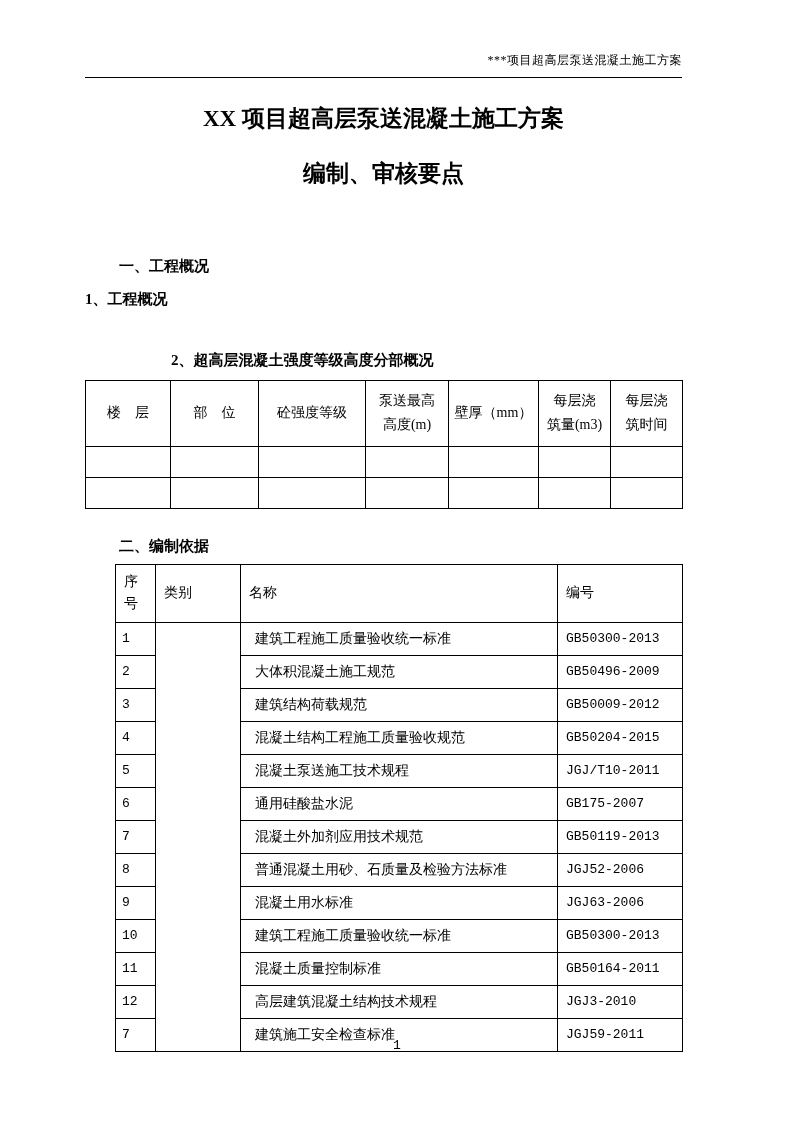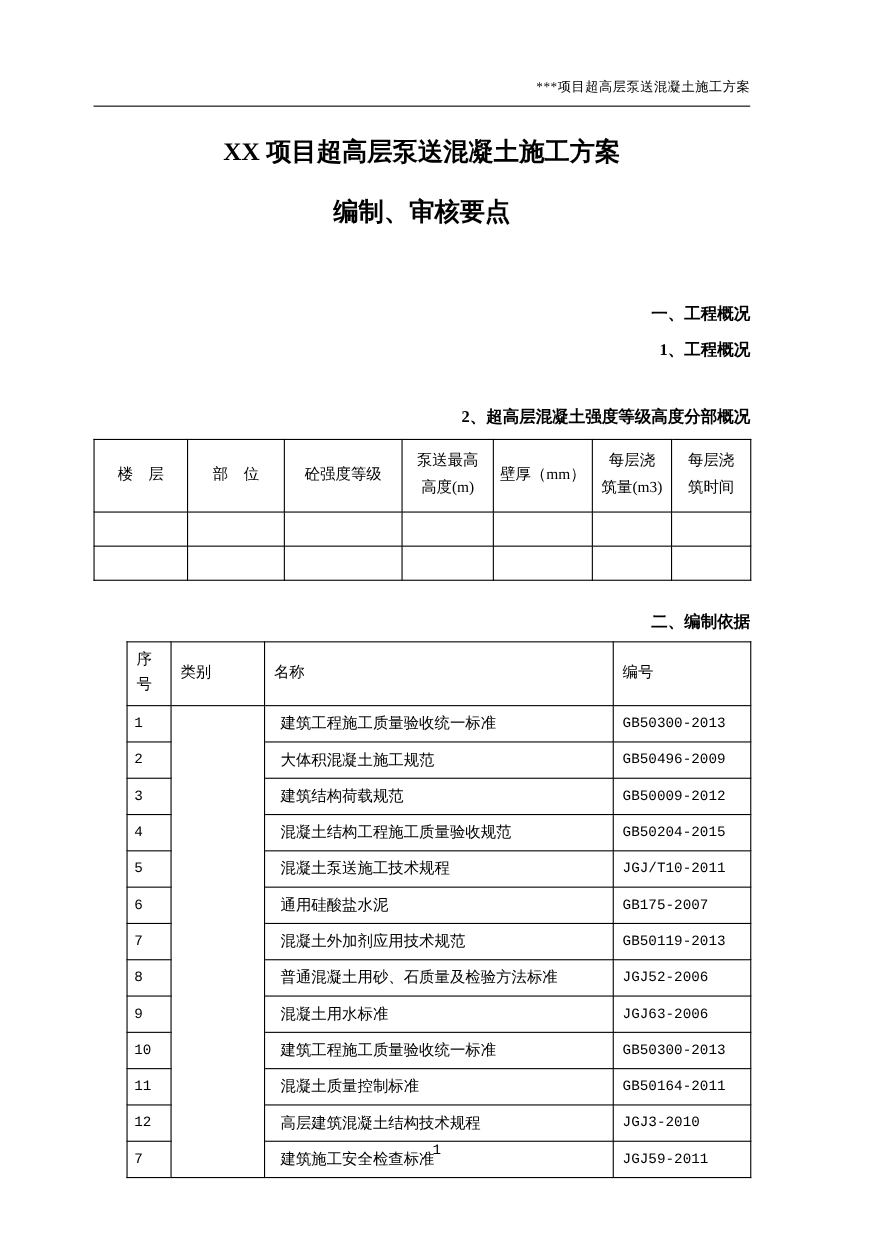--- a/index.html
+++ b/index.html
@@ -14,37 +14,35 @@
     color: #000000;
     padding: 52px 112px 0 85px;
     overflow: hidden;
   }
   .running-header {
     text-align: right;
     font-size: 12px;
     padding-bottom: 8px;
     border-bottom: 1px solid #000000;
     letter-spacing: 0.5px;
-    margin-top: 19px;
   }
   .doc-title {
     text-align: center;
     font-size: 23px;
     font-weight: bold;
     line-height: 1.45;
   }
   .doc-title.first { margin-top: 24px; }
   .doc-title.second { margin-top: 22px; }
   .section-heading {
     font-weight: bold;
     font-size: 15px;
-    text-align: right;
   }
   .h-level1 { margin-top: 66px; margin-left: 34px; }
-  .h-level2a { margin-top: 14px; margin-left: 62px; }
+  .h-level2a { margin-top: 14px; }
   .h-level2b { margin-top: 42px; margin-left: 86px; }
   .h-level1b { margin-top: 28px; margin-left: 34px; }
 
   table { border-collapse: collapse; table-layout: fixed; }
   td, th {
     border: 1px solid #000000;
     font-weight: normal;
     font-size: 14px;
     vertical-align: middle;
   }

